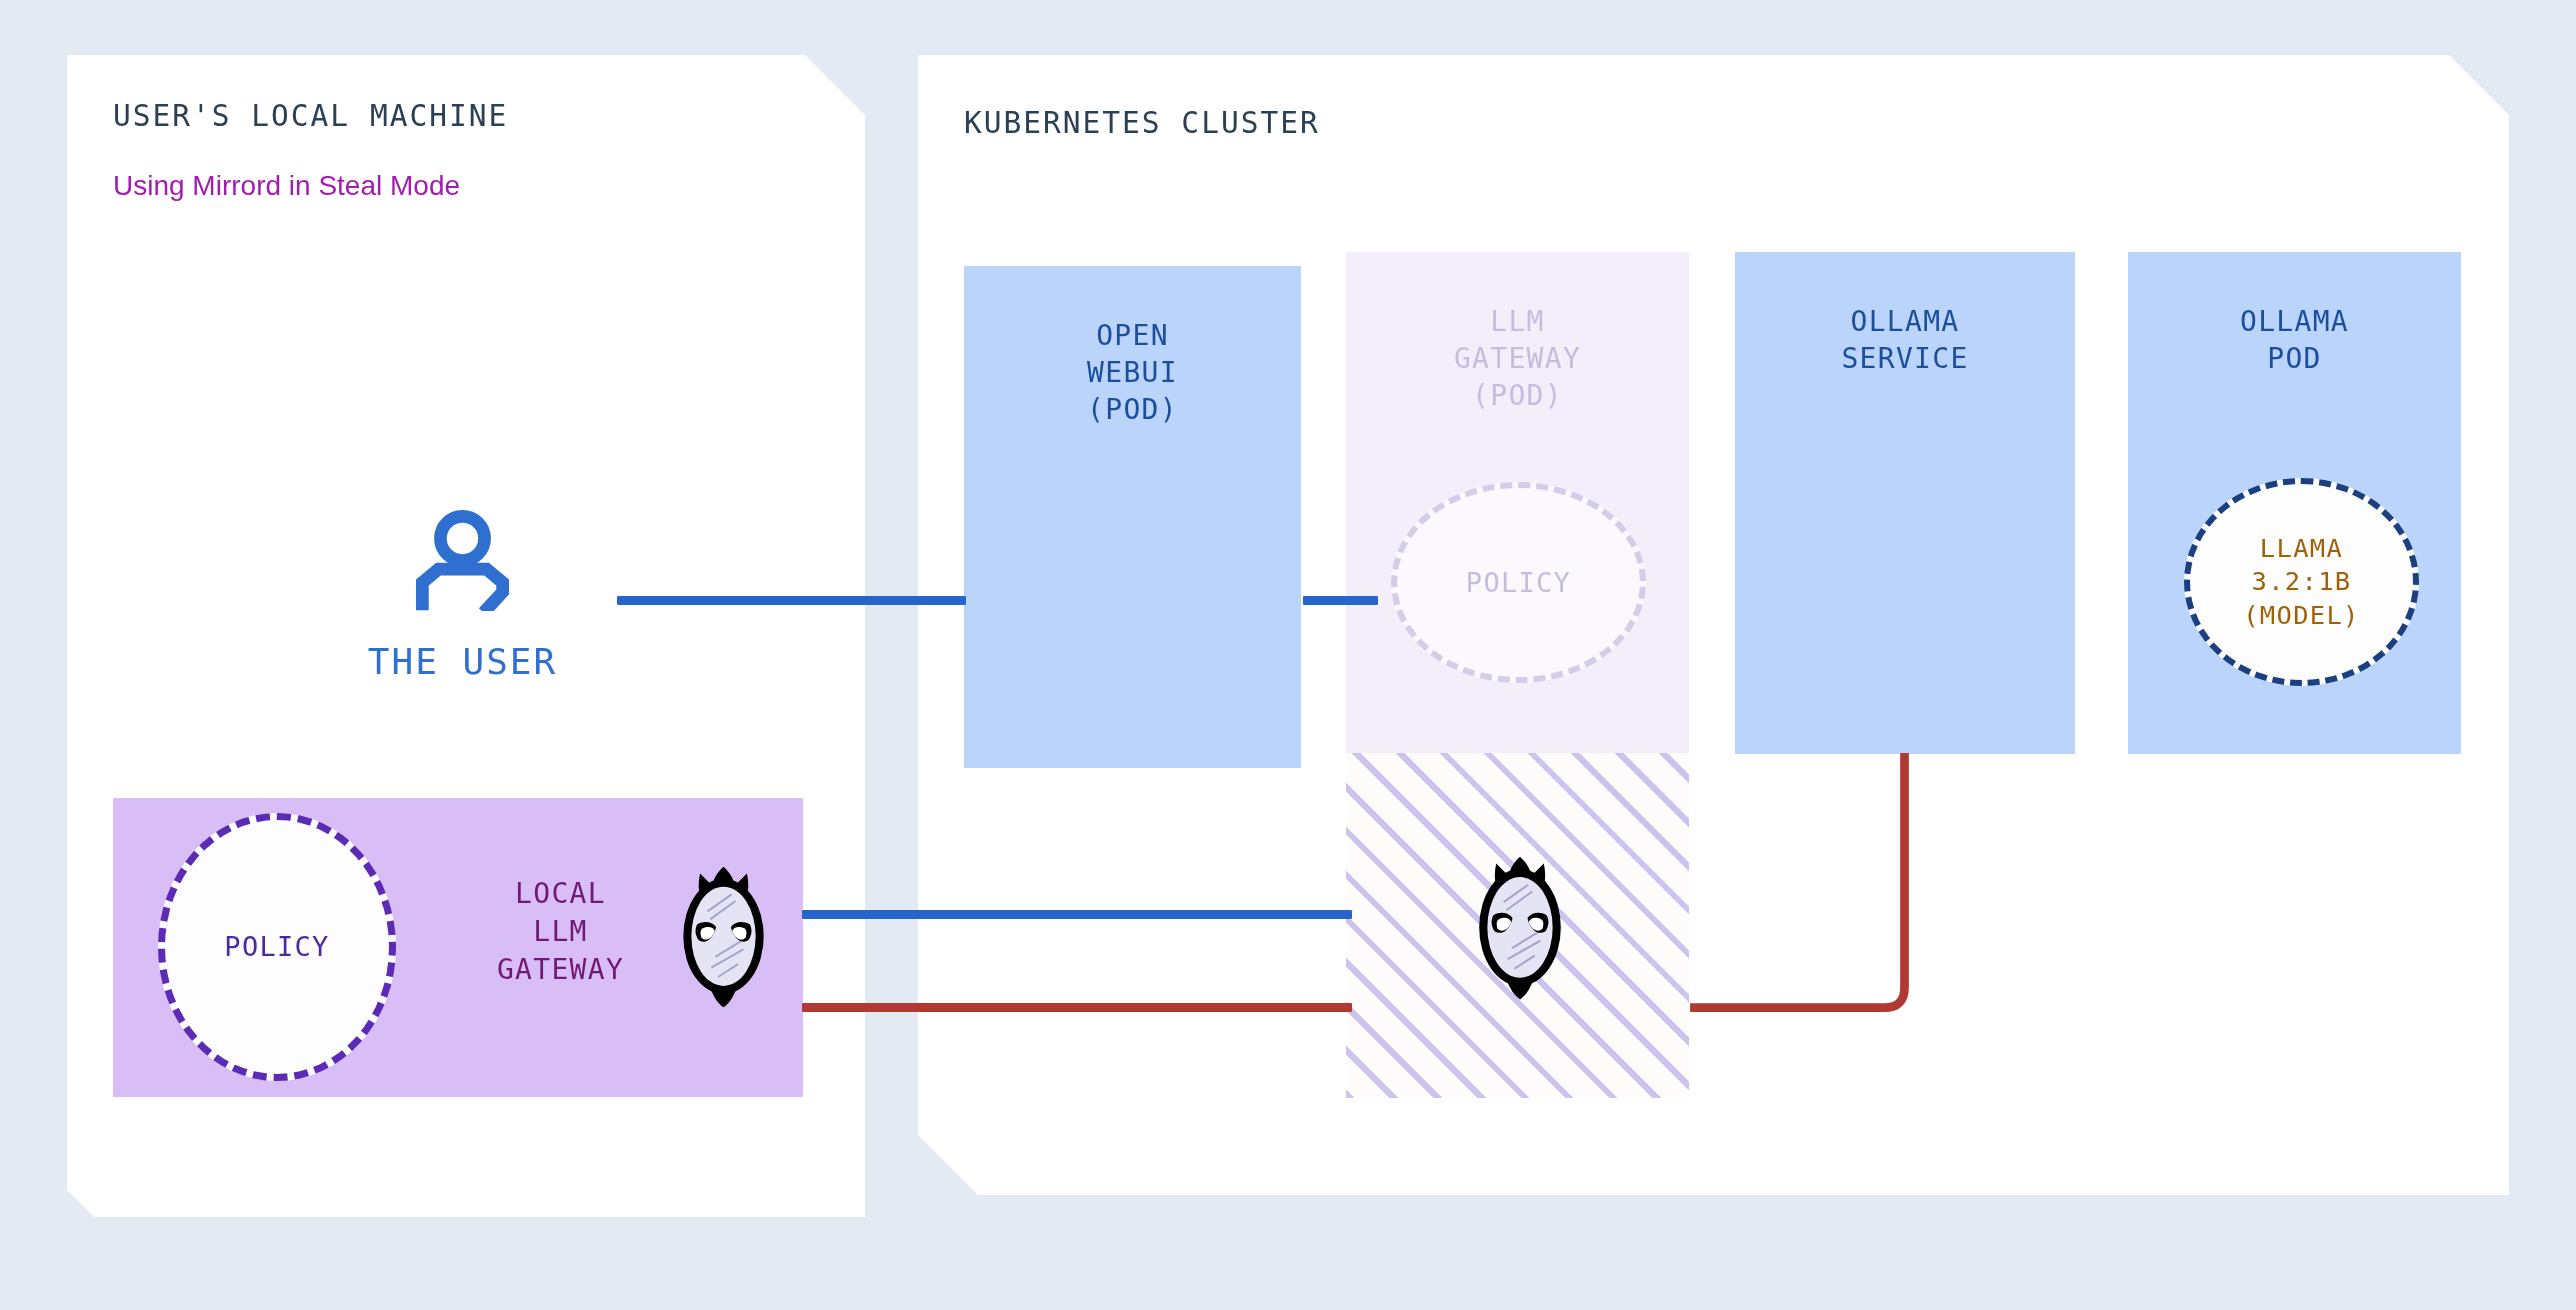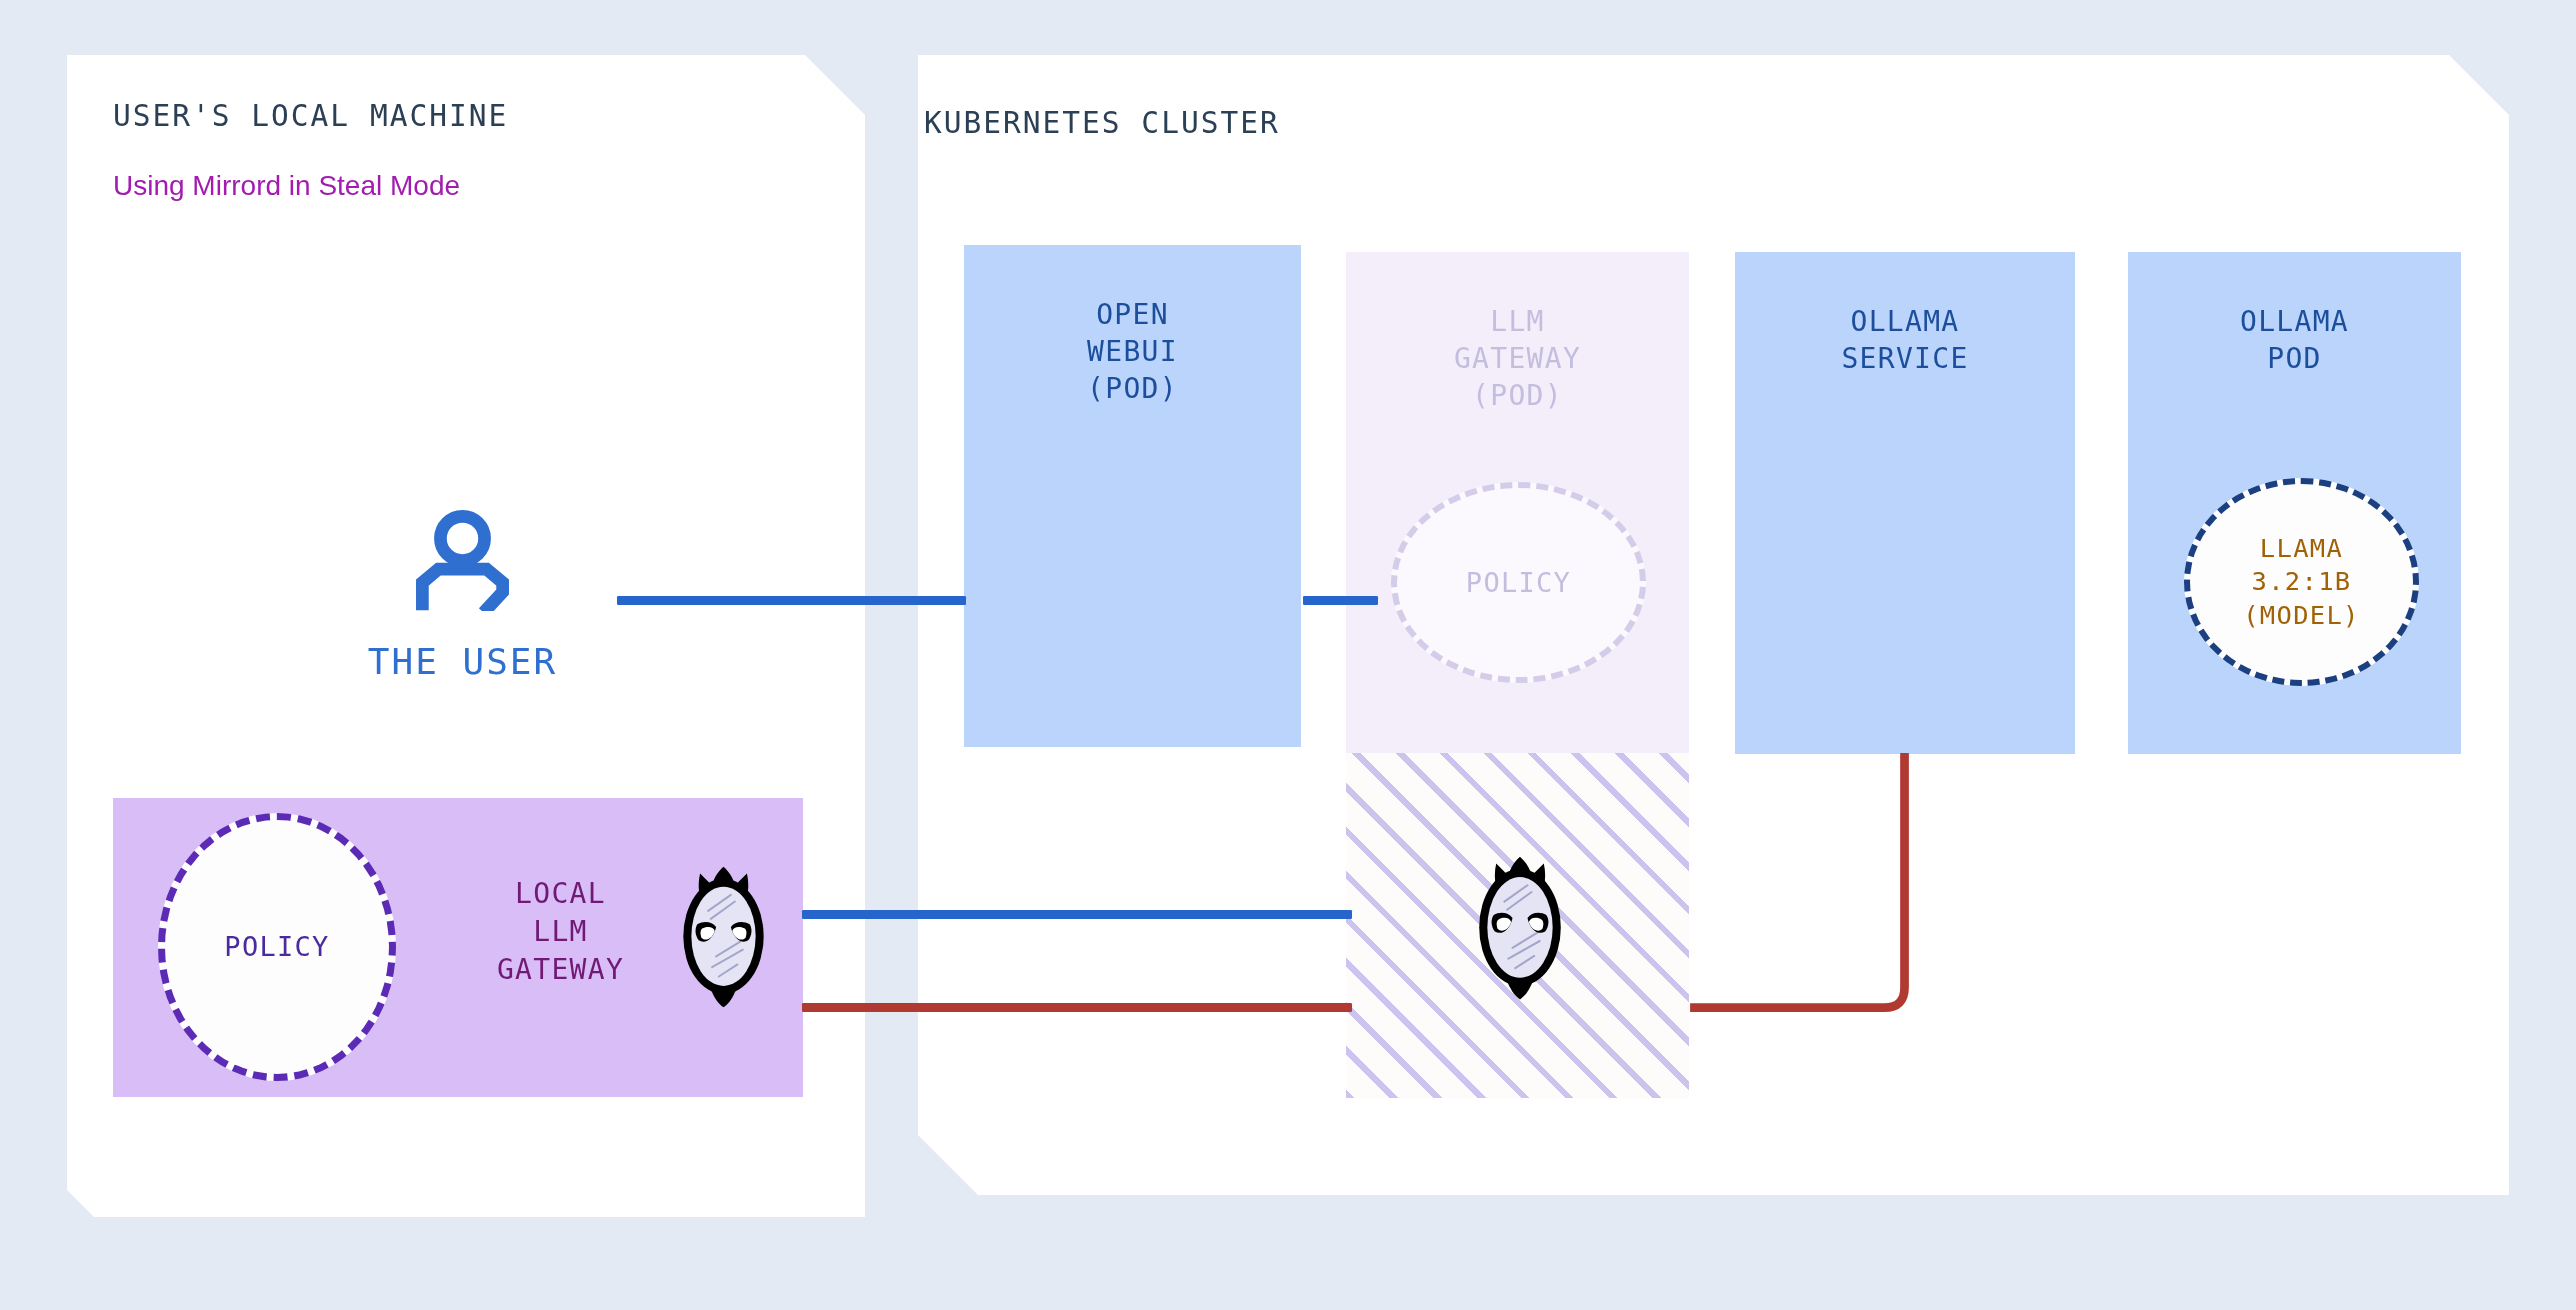--- a/index.html
+++ b/index.html
@@ -208,23 +208,23 @@
         </g>
         <path d="M36 102 C 46 96, 58 98, 64 106 C 60 124, 48 132, 38 126 C 32 118, 32 108, 36 102 Z" fill="#000"></path>
         <path d="M44 108 C 52 104, 60 106, 62 112 C 58 124, 48 128, 42 122 C 40 116, 40 110, 44 108 Z" fill="#fff"></path>
         <path d="M114 102 C 104 96, 92 98, 86 106 C 90 124, 102 132, 112 126 C 118 118, 118 108, 114 102 Z" fill="#000"></path>
         <path d="M106 108 C 98 104, 90 106, 88 112 C 92 124, 102 128, 108 122 C 110 116, 110 110, 106 108 Z" fill="#fff"></path>
       </g>
     </svg>
   </div>
 
   <div class="panel" id="panel-cluster"></div>
-  <div class="panel-title" style="left:924px; top:106px;">KUBERNETES CLUSTER</div>
-
-  <div class="svc-box" id="box-open-webui" style="left:964px; top:245px; width:337px; height:502px;">
+  <div class="panel-title" style="left:964px; top:106px;">KUBERNETES CLUSTER</div>
+
+  <div class="svc-box" id="box-open-webui" style="left:964px; top:266px; width:337px; height:502px;">
     <span class="svc-label">OPEN
 WEBUI
 (POD)</span>
   </div>
 
   <div class="svc-box" id="box-llm-gateway" style="left:1346px; top:252px; width:343px; height:502px;">
     <span class="svc-label">LLM
 GATEWAY
 (POD)</span>
   </div>

